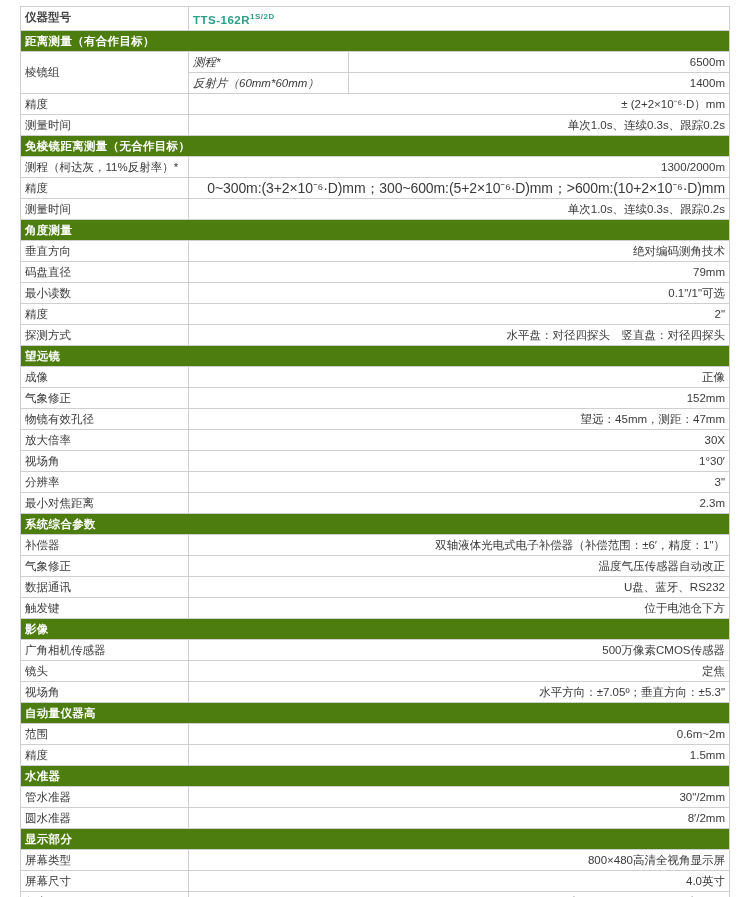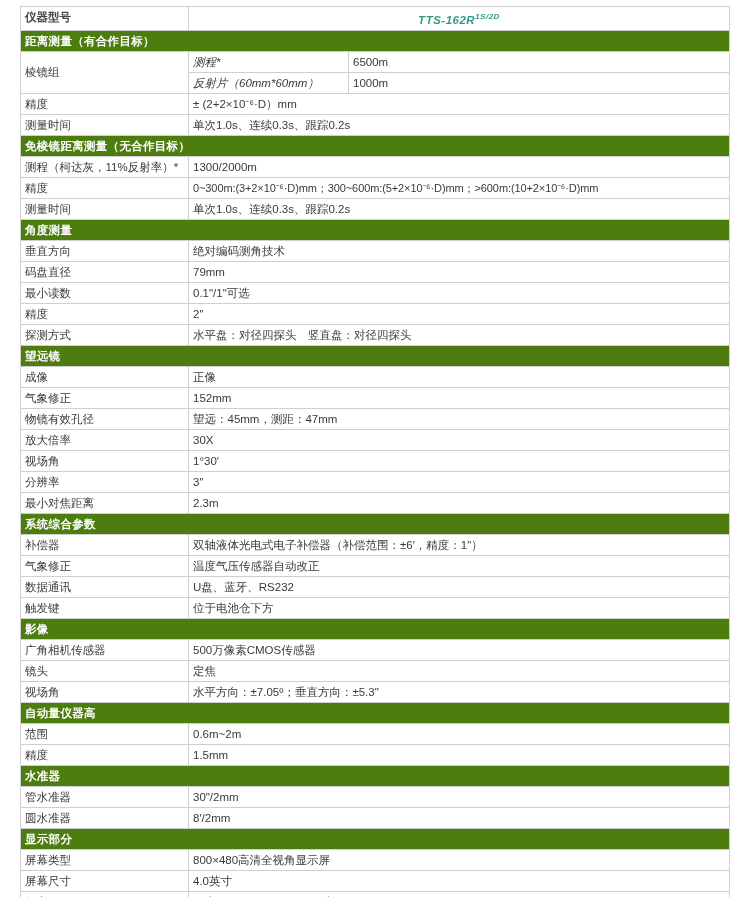--- a/index.html
+++ b/index.html
@@ -42,23 +42,21 @@
     color: #444444;
     font-weight: bold;
     font-size: 12.5px;
     padding-left: 4px;
     font-family: Liberation Mono, monospace;
   }
   .model-value {
     color: #2f9e87;
     font-weight: bold;
     font-size: 13px;
-    text-align: center;
     letter-spacing: 0.5px;
-    font-style: italic;
   }
   .model-value sup {
     font-size: 8px;
     vertical-align: super;
   }
   
   .section td {
     background: #4d7c0f;
     color: #ffffff;
     font-weight: bold;
@@ -66,25 +64,25 @@
     border: 1px solid #2f9e87;
     padding: 3px 4px 3px 10px;
     letter-spacing: 0.3px;
   }
   .lbl {
     padding-left: 10px;
     color: #3a3a3a;
     white-space: nowrap;
   }
   .val {
-    text-align: left;
+    text-align: right;
     color: #3a3a3a;
   }
   .val.small {
-    font-size: 11px;
+    font-size: 14px;
     letter-spacing: -0.1px;
   }
   .sub {
     padding-left: 8px;
     color: #3a3a3a;
     font-style: italic;
   }
   .c-lbl { width: 168px; }
   .c-sub { width: 160px; }
 </style>
@@ -106,21 +104,21 @@
     <tr class="section">
           <td colspan="3">距离测量（有合作目标）</td>
         </tr>
         <tr>
           <td class="lbl" rowspan="2">棱镜组</td>
           <td class="sub">测程*</td>
           <td class="val">6500m</td>
         </tr>
         <tr>
           <td class="sub">反射片（60mm*60mm）</td>
-          <td class="val">1000m</td>
+          <td class="val">1400m</td>
         </tr>
         <tr>
           <td class="lbl">精度</td>
           <td class="val" colspan="2">± (2+2×10⁻⁶·D）mm</td>
         </tr>
         <tr>
           <td class="lbl">测量时间</td>
           <td class="val" colspan="2">单次1.0s、连续0.3s、跟踪0.2s</td>
         </tr>
         <tr class="section">

